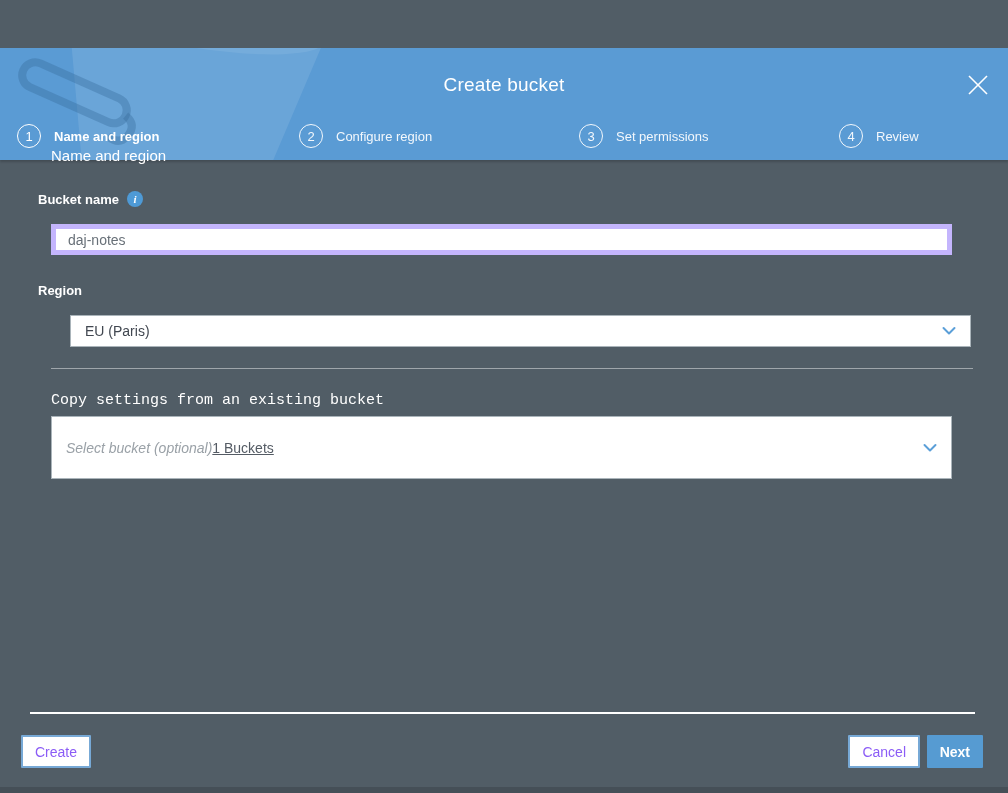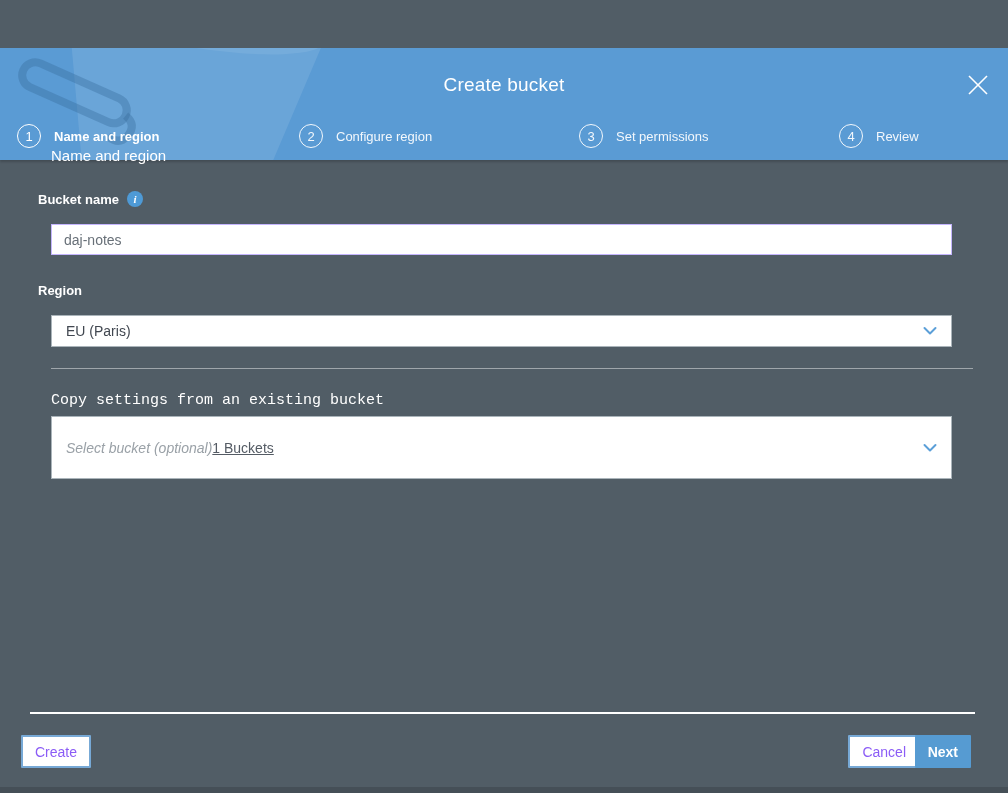--- a/index.html
+++ b/index.html
@@ -62,30 +62,30 @@
   .label-region { top: 171px; }
   .info-icon {
     display: inline-flex; align-items: center; justify-content: center;
     width: 16px; height: 16px; border-radius: 50%;
     background: #4e9ad6; color: #ffffff; font-size: 11px; font-weight: bold;
     font-family: "Liberation Serif", serif; font-style: italic;
     margin-left: 8px; cursor: pointer;
   }
   .text-input {
     position: absolute; left: 51px; top: 112px; width: 901px; height: 31px;
-    border: 1px solid #c4b5fd; background: #ffffff;
+    border: 5px solid #c4b5fd; background: #ffffff;
     font-family: "Liberation Sans", sans-serif;
     font-size: 14px; color: #687078; padding: 0 12px; outline: none;
   }
   .select-box {
     position: absolute; left: 51px; width: 901px; background: #ffffff;
     border: 1px solid #aab4ba; display: flex; align-items: center;
     padding: 0 14px; cursor: pointer;
   }
-  .select-region { top: 203px; height: 32px; font-size: 14px; color: #414750; }
+  .select-region { top: 203px; height: 32px; font-size: 14px; color: #414750; margin-left: 19px; }
   .select-copy { top: 304px; height: 63px; font-size: 14px; }
   .select-box .chevron { position: absolute; right: 14px; top: 50%; transform: translateY(-50%); }
   .placeholder-italic { color: #9aa1a7; font-style: italic; }
   .buckets-count { color: #545b64; text-decoration: underline; }
 
   .divider-thin {
     position: absolute; left: 51px; top: 256px; width: 922px; height: 1px;
     background: rgba(255,255,255,0.45);
   }
   .divider-footer {
@@ -99,21 +99,21 @@
     font-family: "Liberation Sans", sans-serif; font-size: 14px;
     cursor: pointer; border-radius: 1px;
   }
   .btn-light {
     background: #ffffff; color: #8b5cf6; border: 2px solid #77a9d6;
     padding: 0 12px;
   }
   .btn-create { left: 21px; }
   .btn-cancel { right: 88px; }
   .btn-next {
-    right: 37px; background: #569bd2; color: #ffffff; border: none;
+    right: 25px; background: #569bd2; color: #ffffff; border: none;
     font-weight: bold; padding: 0 13px; margin-left: 24px;
   }
   .bottom-strip {
     position: absolute; left: 0; bottom: 0; width: 100%; height: 6px;
     background: rgba(0,0,0,0.14);
   }
 </style>
 </head>
 <body>
 

